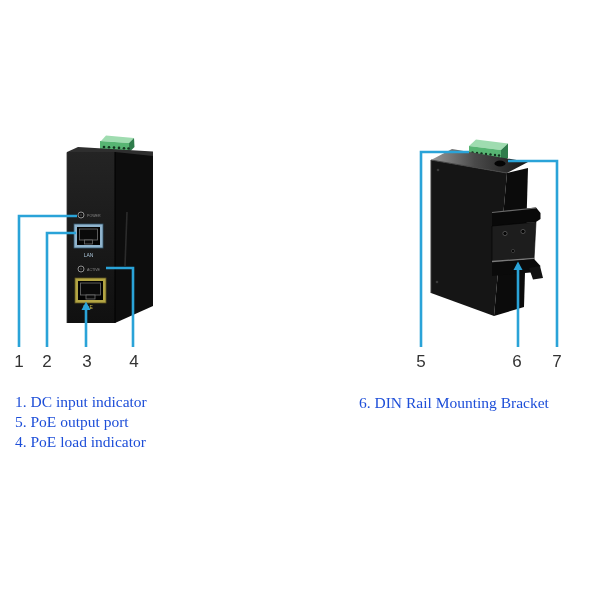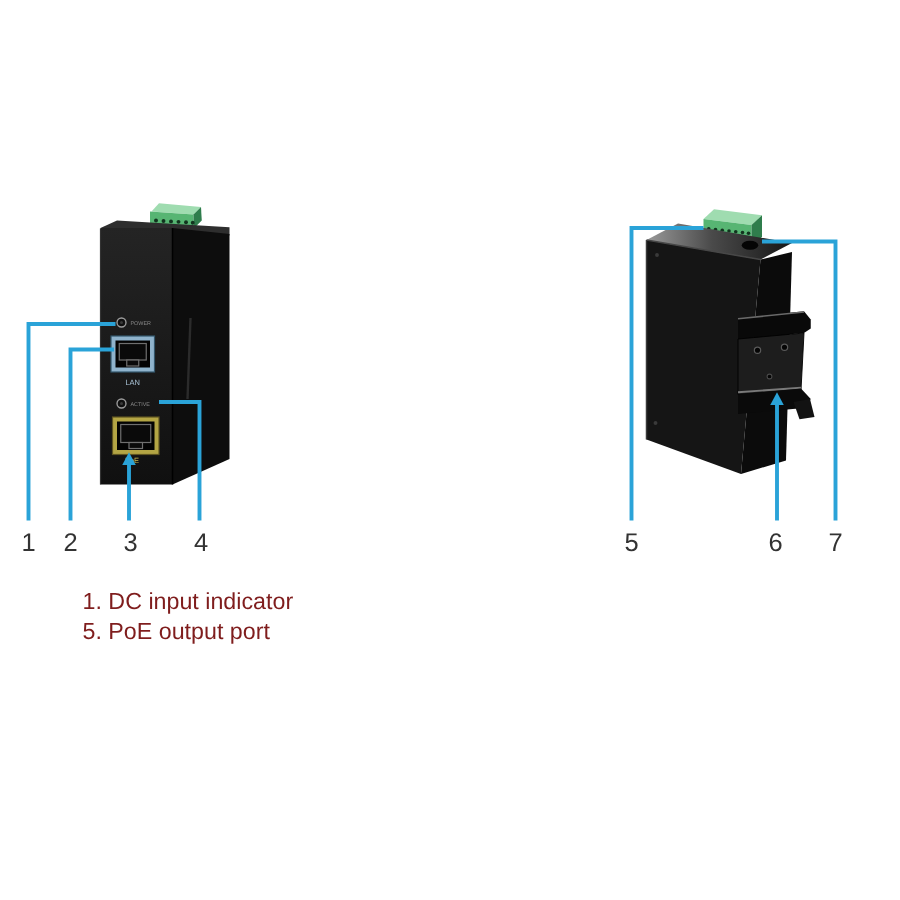--- a/index.html
+++ b/index.html
@@ -7,22 +7,22 @@
     position:relative;width:600px;height:600px;background:#ffffff;
     font-family:"Liberation Sans",sans-serif;overflow:hidden;
   }
   .stage svg{position:absolute;left:0;top:0;}
   .digit{
     position:absolute;transform:translateX(-50%);
     font-size:17px;color:#333;font-family:"Liberation Sans",sans-serif;
     white-space:nowrap;
   }
   .legend{
-    position:absolute;color:#7f1d1d;font-size:15.5px;
-    font-family:Liberation Sans, sans-serif;white-space:nowrap;margin-left:40px;
+    position:absolute;color:#1d4ed8;font-size:15.5px;
+    font-family:Liberation Serif, serif;white-space:nowrap;
   }
   .legend .row{height:20px;line-height:20px;}
   .legend.right .row{height:21px;line-height:21px;}
 </style>
 </head>
 <body>
 
 <div class="stage">
 
   <svg width="600" height="600" viewBox="0 0 600 600">
@@ -149,18 +149,20 @@
   <div class="digit" style="left:47px;top:352px">2</div>
   <div class="digit" style="left:87px;top:352px">3</div>
   <div class="digit" style="left:134px;top:352px">4</div>
   <div class="digit" style="left:421px;top:352px">5</div>
   <div class="digit" style="left:517px;top:352px">6</div>
   <div class="digit" style="left:557px;top:352px">7</div>
 
   <div class="legend left" style="left:15px;top:392px">
     <div class="row">1. DC input indicator</div>
     <div class="row">5. PoE output port</div>
+    <div class="row">4. PoE load indicator</div>
   </div>
 
   <div class="legend right" style="left:359px;top:392px">
+    <div class="row">6. DIN Rail Mounting Bracket</div>
   </div>
 
 </div>
 
 </body></html>

